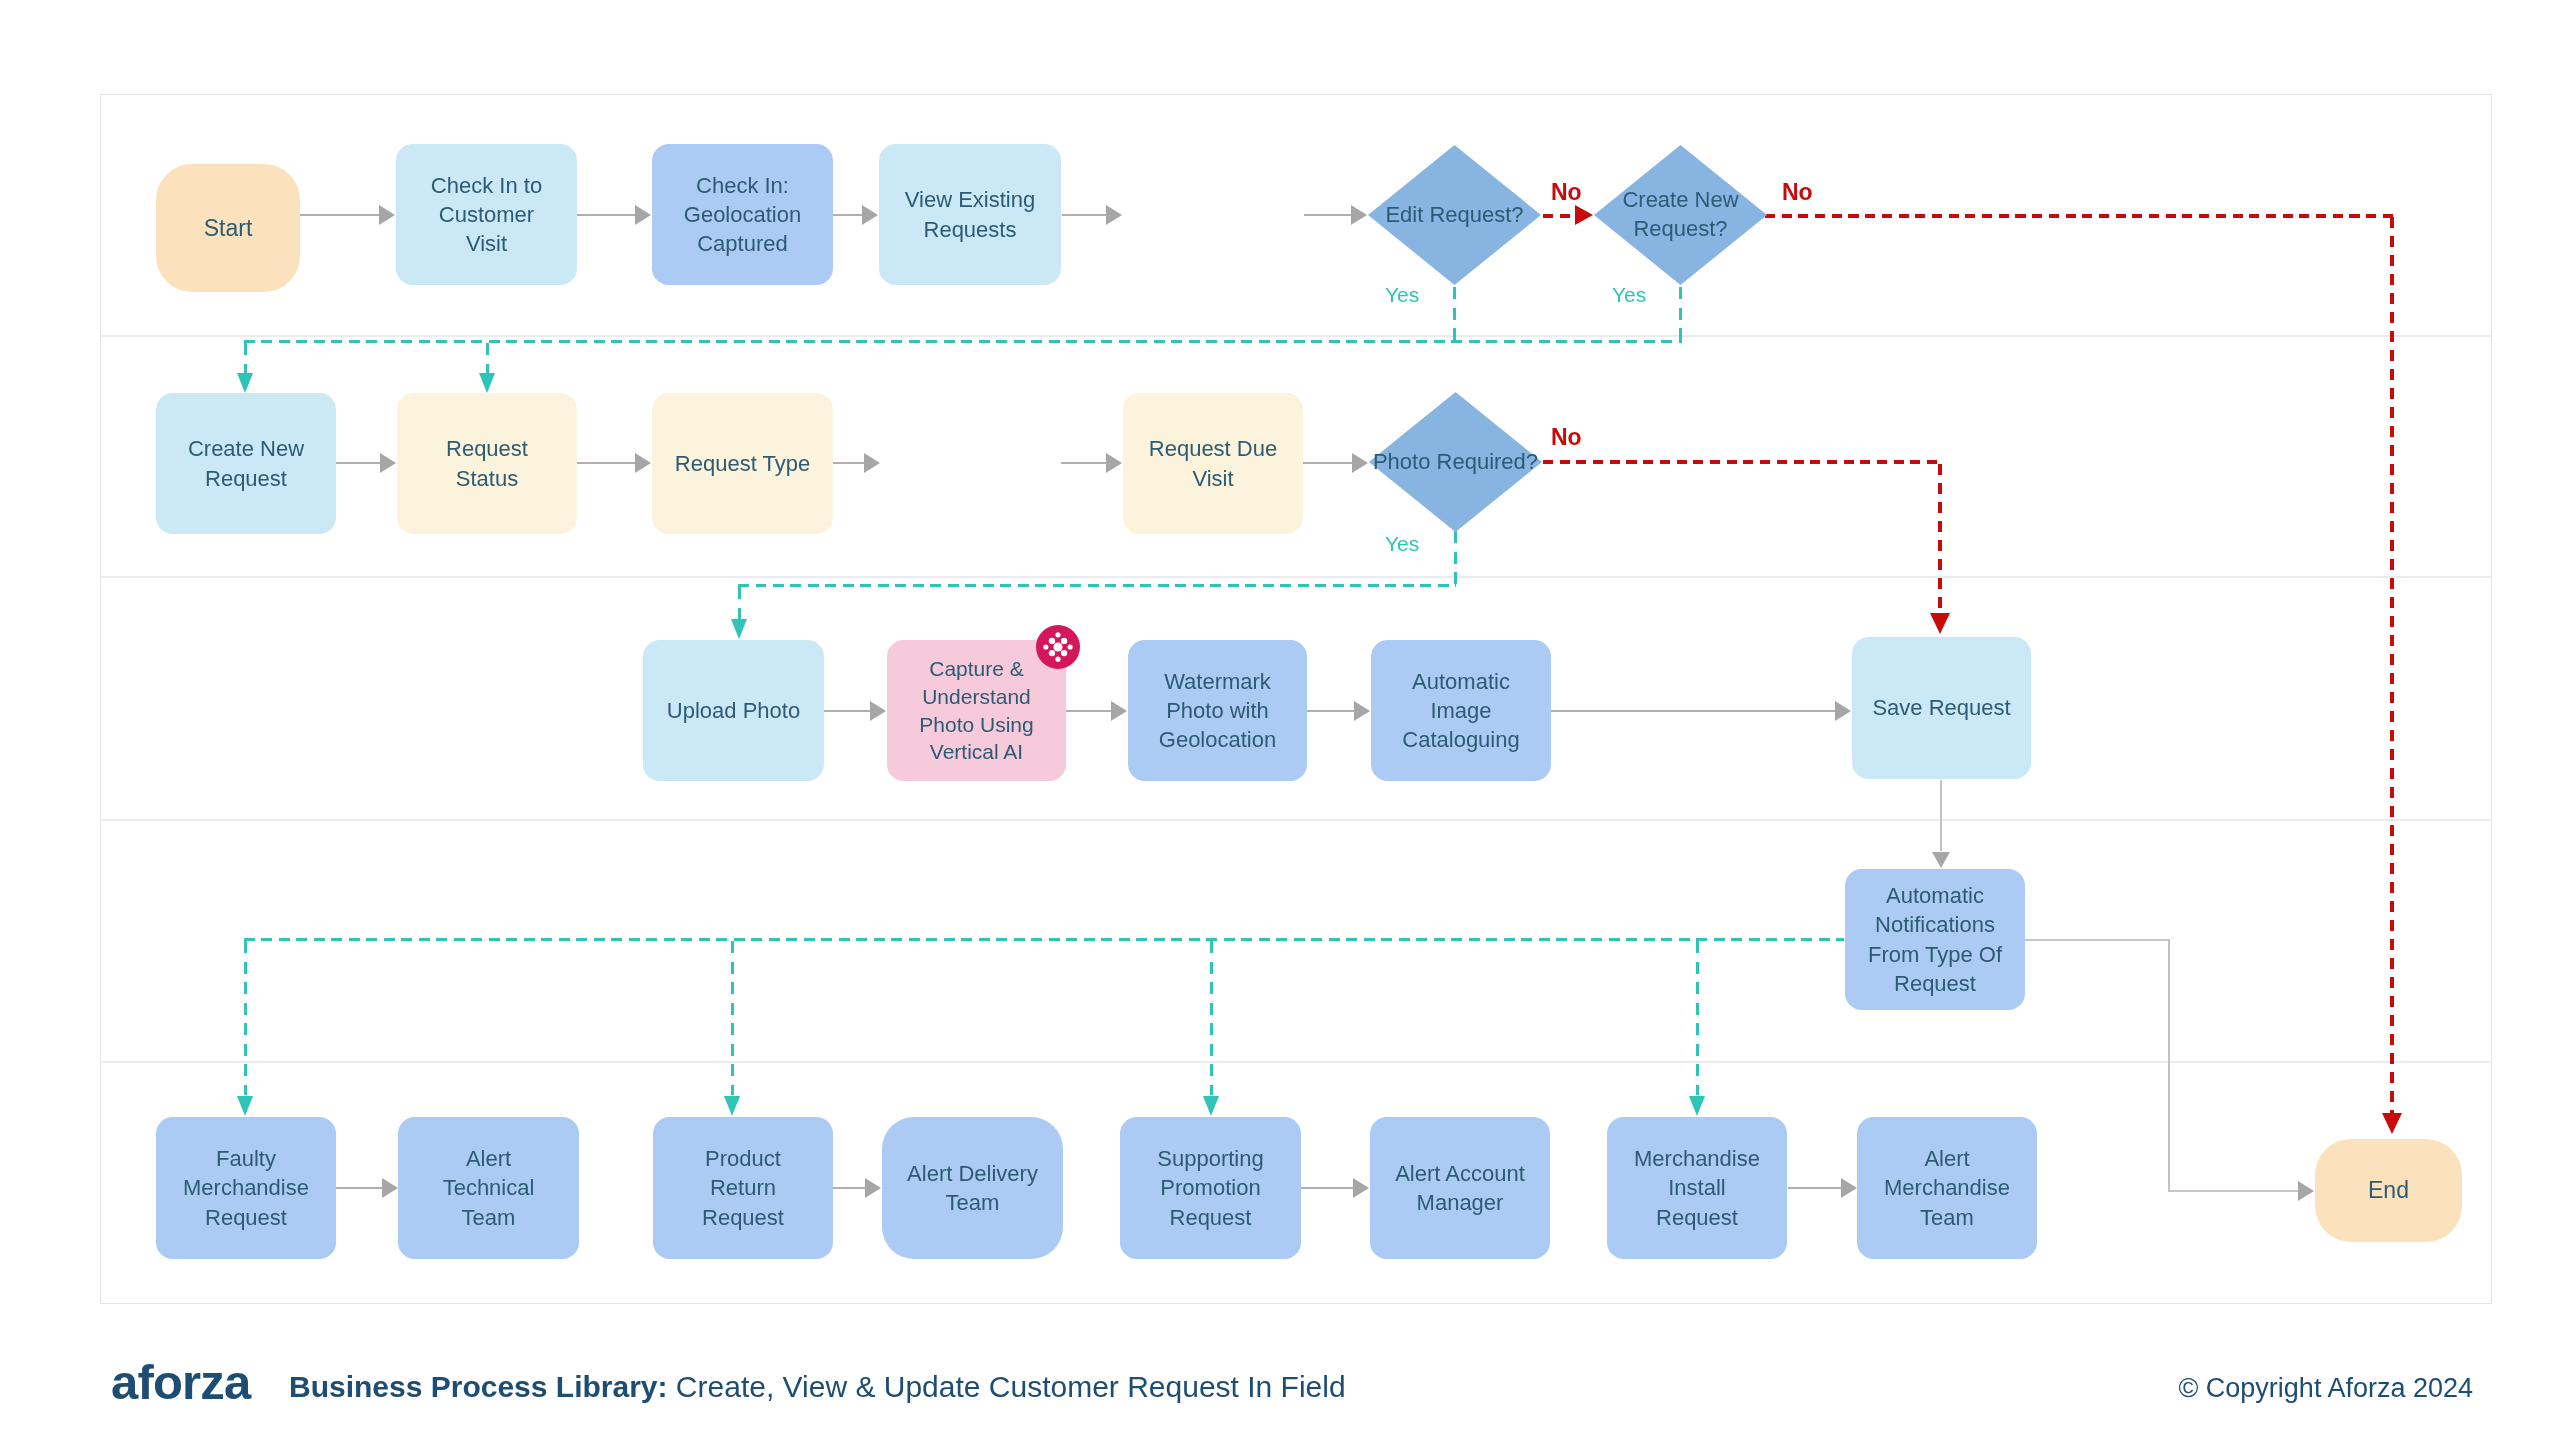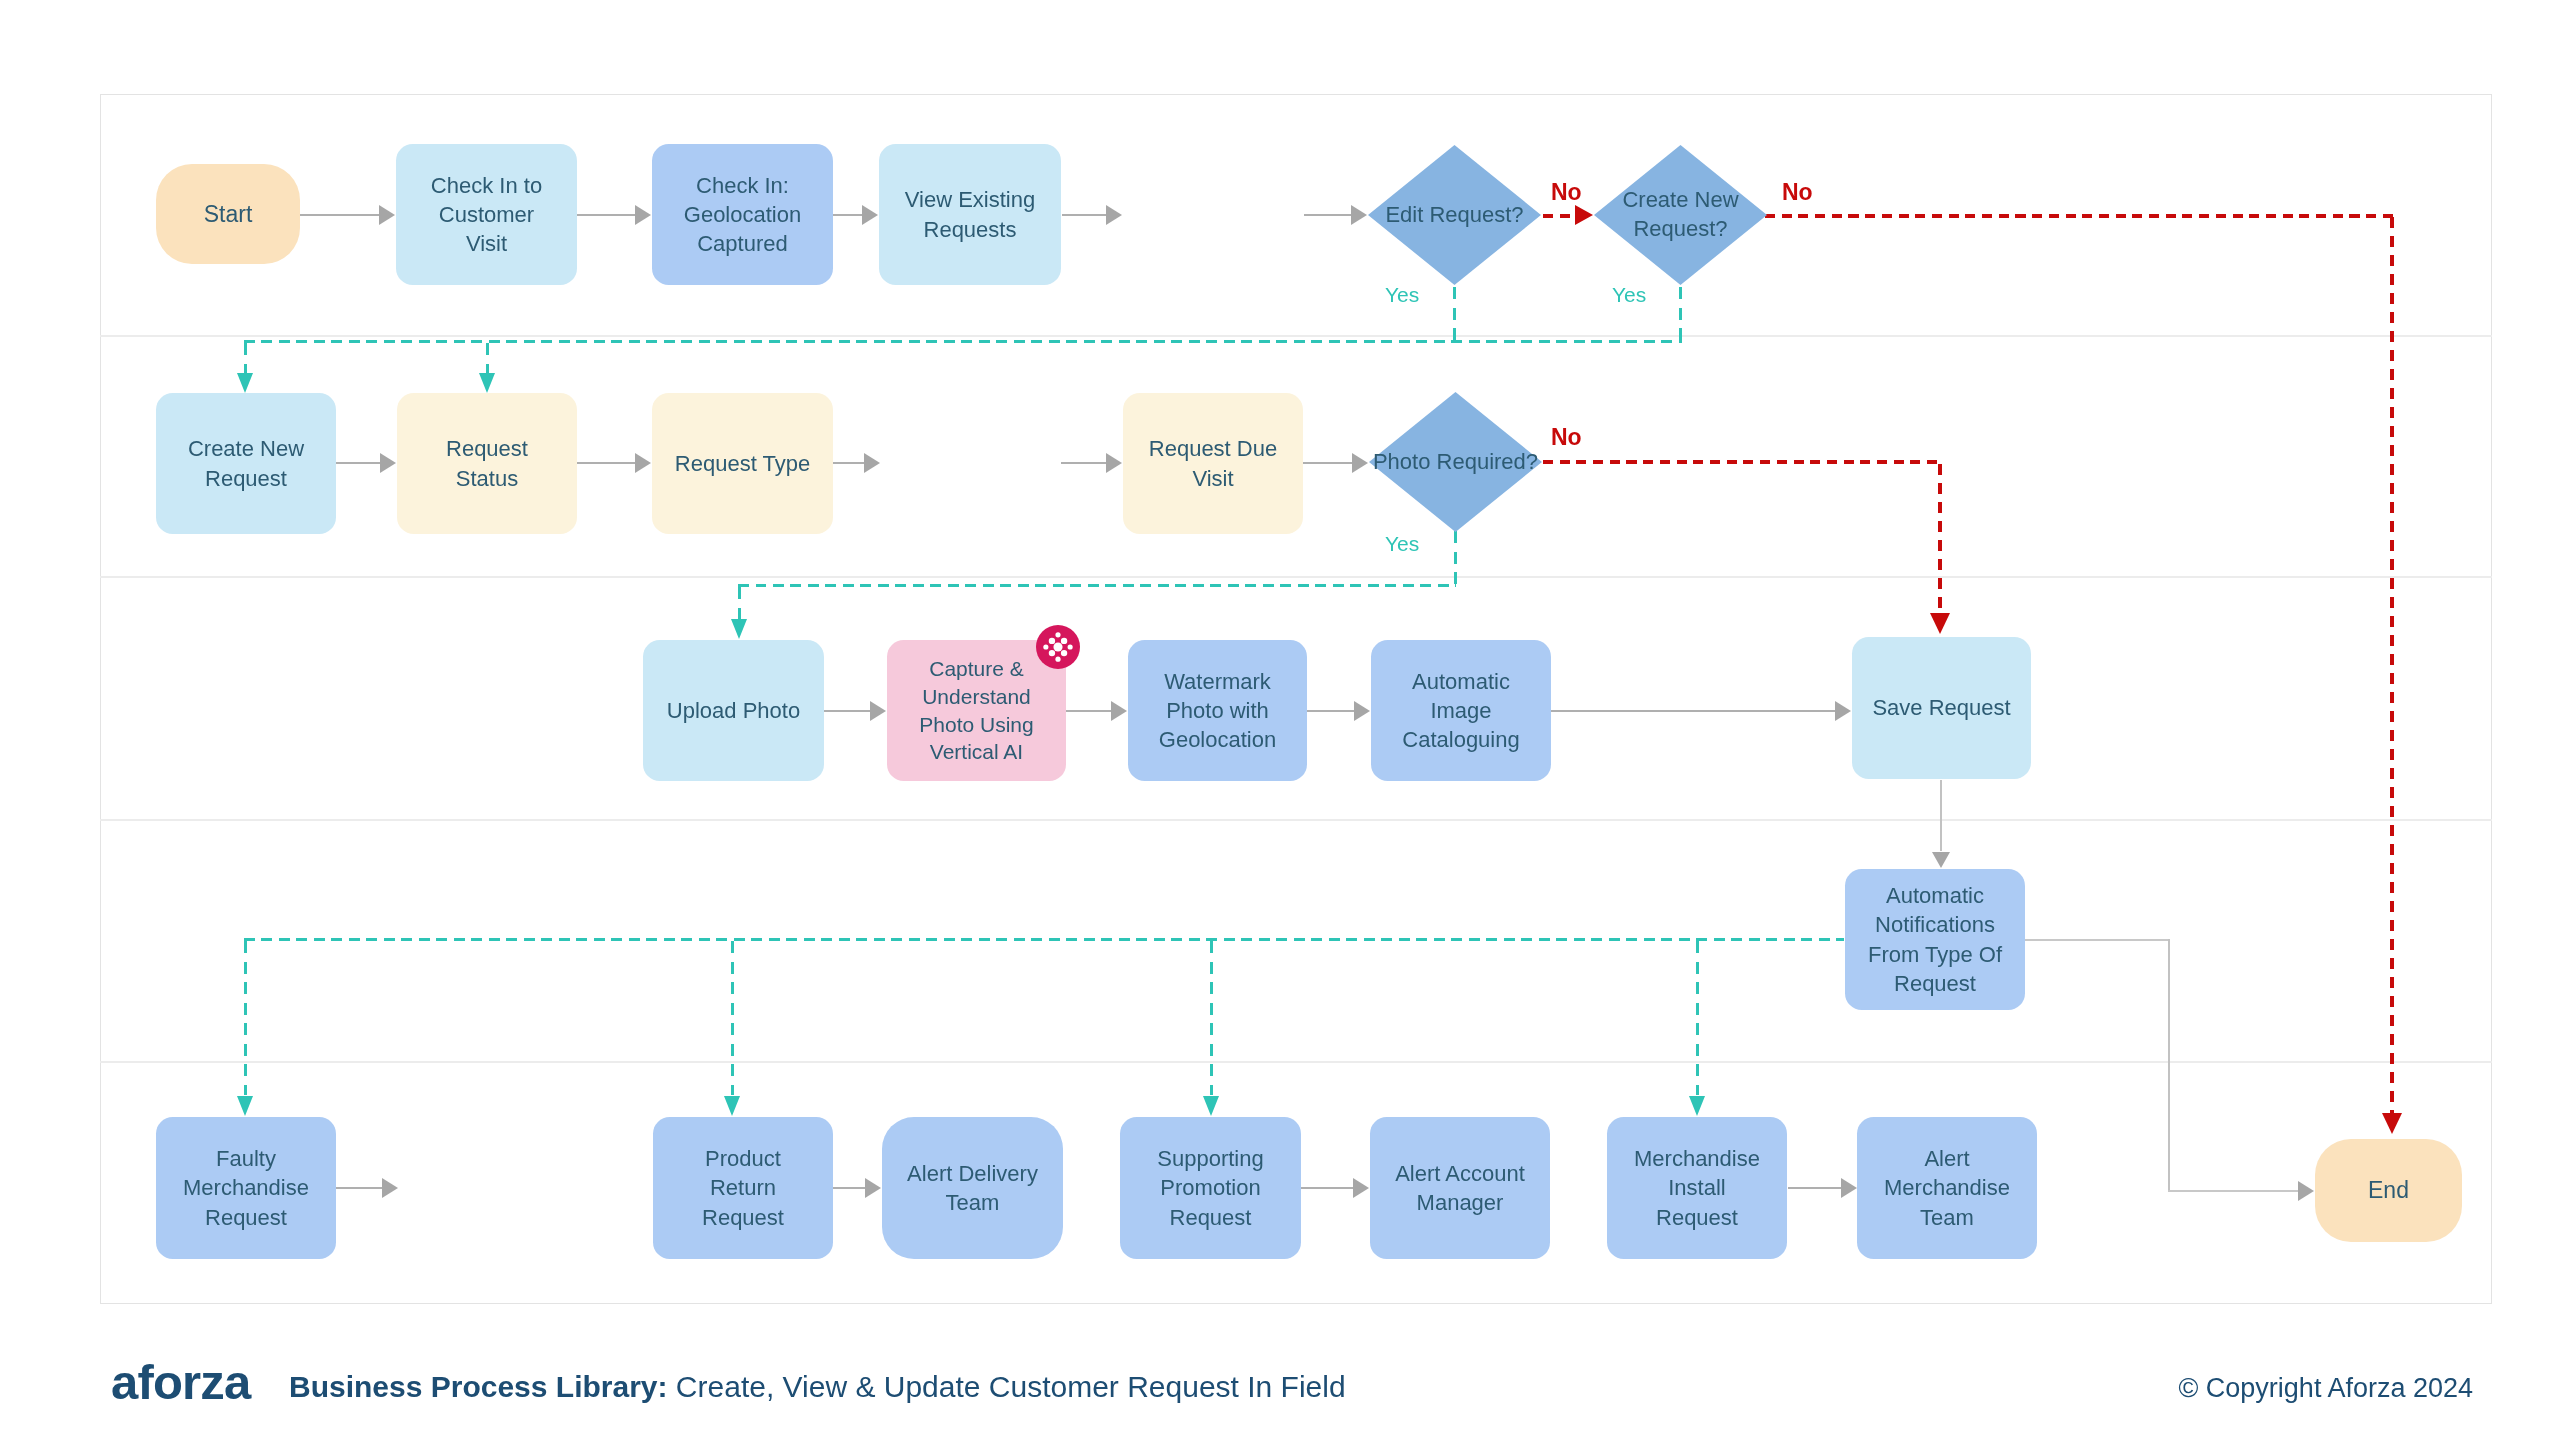--- a/index.html
+++ b/index.html
@@ -141,21 +141,21 @@
   <div class="rd-v" style="left:1938px;top:464px;height:151px;"></div>
   <div class="ar-d-red" style="left:1930px;top:613px;"></div>
 
   <div class="lbl-yes" style="left:1385px;top:283px;">Yes</div>
   <div class="lbl-yes" style="left:1612px;top:283px;">Yes</div>
   <div class="lbl-yes" style="left:1385px;top:532px;">Yes</div>
   <div class="lbl-no" style="left:1551px;top:179px;">No</div>
   <div class="lbl-no" style="left:1782px;top:179px;">No</div>
   <div class="lbl-no" style="left:1551px;top:424px;">No</div>
 
-  <div class="nd term peach" style="left:156px;top:164px;width:144px;height:100px;">Start</div>
+  <div class="nd term peach" style="left:156px;top:164px;width:144px;height:128px;">Start</div>
   <div class="nd lblue" style="left:396px;top:144px;width:181px;height:141px;">Check In to Customer Visit</div>
   <div class="nd pwink" style="left:652px;top:144px;width:181px;height:141px;">Check In: Geolocation Captured</div>
   <div class="nd lblue" style="left:879px;top:144px;width:182px;height:141px;">View Existing Requests</div>
   <div class="diamond" style="left:1368px;top:145px;width:173px;height:140px;"></div>
   <div class="dlabel" style="left:1368px;top:145px;width:173px;height:140px;">Edit Request?</div>
   <div class="diamond" style="left:1594px;top:145px;width:173px;height:140px;"></div>
   <div class="dlabel" style="left:1594px;top:145px;width:173px;height:140px;">Create New Request?</div>
 
   <div class="nd lblue" style="left:156px;top:393px;width:180px;height:141px;">Create New Request</div>
   <div class="nd cream" style="left:397px;top:393px;width:180px;height:141px;">Request Status</div>
@@ -180,20 +180,21 @@
       <circle cx="29" cy="45" r="3.4" fill="#fff"></circle>
     </svg>
   </div>
   <div class="nd pwink" style="left:1128px;top:640px;width:179px;height:141px;">Watermark Photo with Geolocation</div>
   <div class="nd pwink" style="left:1371px;top:640px;width:180px;height:141px;">Automatic Image Cataloguing</div>
   <div class="nd lblue" style="left:1852px;top:637px;width:179px;height:142px;">Save Request</div>
 
   <div class="nd pwink" style="left:1845px;top:869px;width:180px;height:141px;">Automatic Notifications From Type Of Request</div>
 
   <div class="nd pwink" style="left:156px;top:1117px;width:180px;height:142px;">Faulty Merchandise Request</div>
+  <div class="nd pwink" style="left:398px;top:1117px;width:181px;height:142px;">Alert Technical Team</div>
   <div class="nd pwink" style="left:653px;top:1117px;width:180px;height:142px;">Product Return Request</div>
   <div class="nd pwink" style="left:882px;top:1117px;width:181px;height:142px;border-radius:32px;">Alert Delivery Team</div>
   <div class="nd pwink" style="left:1120px;top:1117px;width:181px;height:142px;">Supporting Promotion Request</div>
   <div class="nd pwink" style="left:1370px;top:1117px;width:180px;height:142px;">Alert Account Manager</div>
   <div class="nd pwink" style="left:1607px;top:1117px;width:180px;height:142px;">Merchandise Install Request</div>
   <div class="nd pwink" style="left:1857px;top:1117px;width:180px;height:142px;">Alert Merchandise Team</div>
   <div class="nd term peach" style="left:2315px;top:1139px;width:147px;height:103px;">End</div>
 
   <div class="logo" style="left:111px;top:1358px;">aforza</div>
   <div class="title" style="left:289px;top:1369px;"><b>Business Process Library:</b><span> Create, View &amp; Update Customer Request In Field</span></div>

